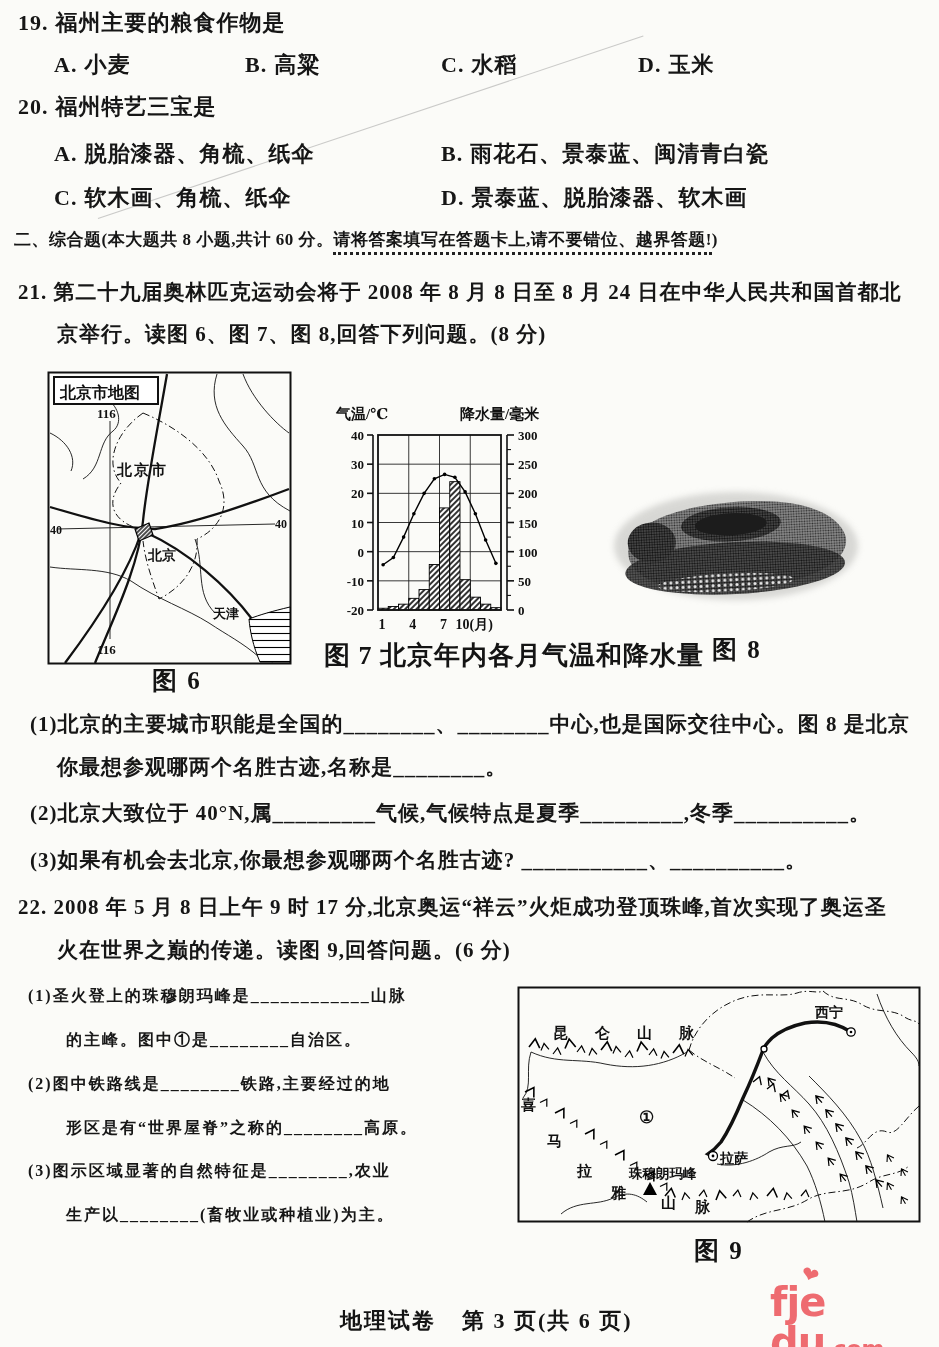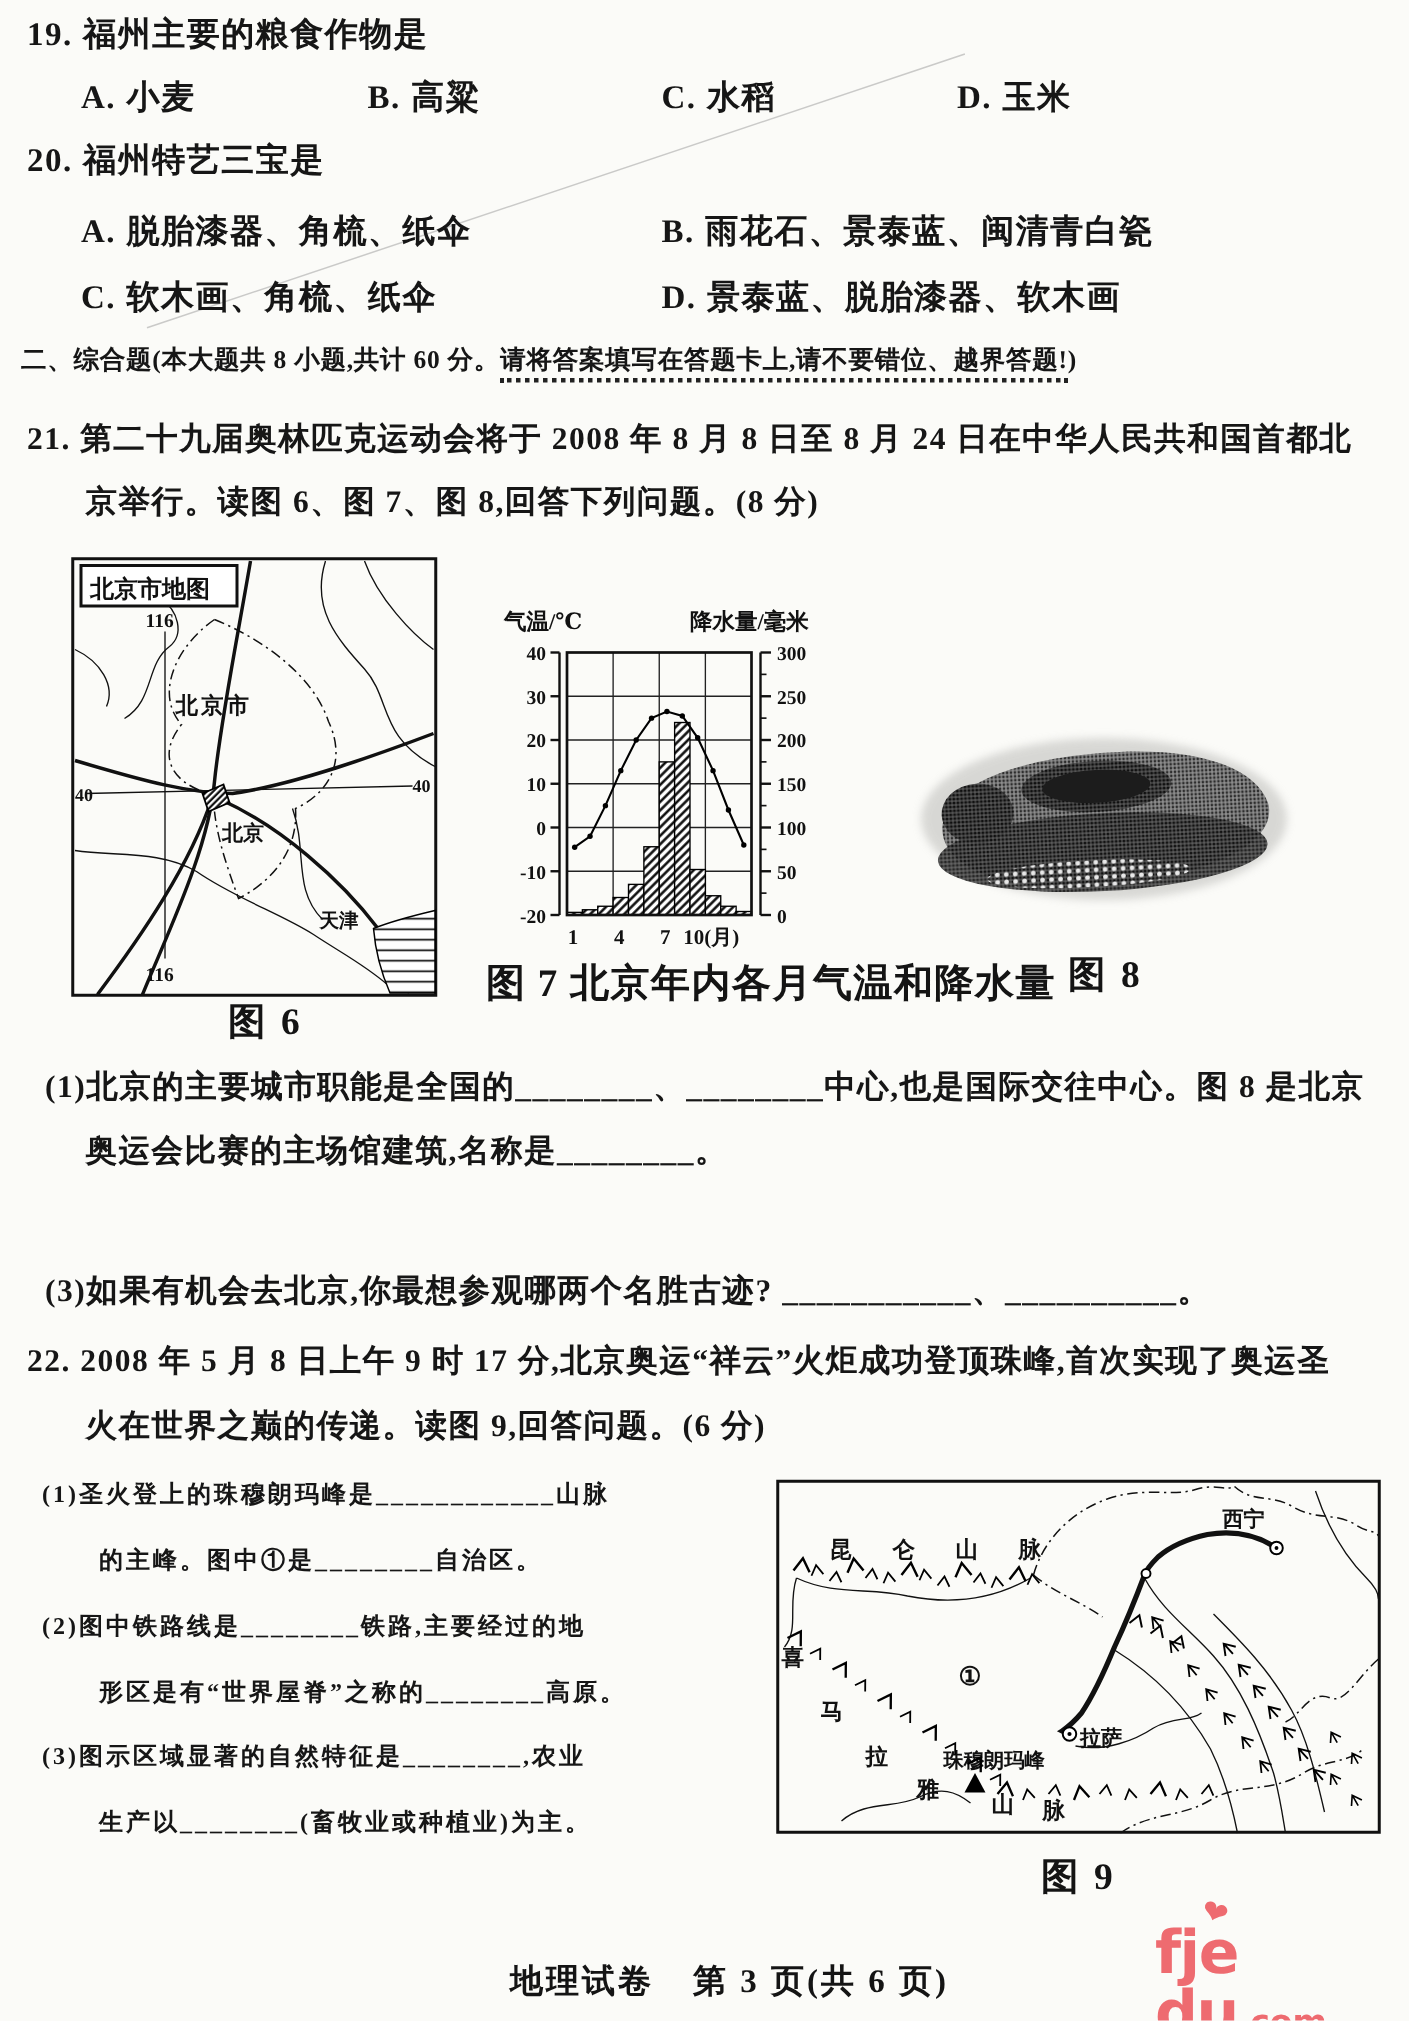--- a/index.html
+++ b/index.html
@@ -217,21 +217,22 @@
       <ellipse cx="122" cy="86" rx="110" ry="26" fill="url(#htd)" opacity="0.9"></ellipse>
       <ellipse cx="40" cy="56" rx="24" ry="20" fill="url(#htd)"></ellipse>
       <ellipse cx="120" cy="42" rx="50" ry="17" fill="url(#htd)"></ellipse>
       <ellipse cx="120" cy="42" rx="36" ry="11" fill="#1c1c1c"></ellipse>
       <ellipse cx="112" cy="100" rx="68" ry="9" fill="url(#dotsW)"></ellipse>
     </g>
   </svg>
   <div class="cap" style="left:712px;top:633px">图 8</div>
 
   <div class="t small" style="left:30px;top:710px">(1)北京的主要城市职能是全国的________、________中心,也是国际交往中心。图 8 是北京</div>
-  <div class="t small" style="left:57px;top:753px">奥运会比赛的主场馆建筑,名称是________。</div>
+  <div class="t small" style="left:57px;top:753px">你最想参观哪两个名胜古迹,名称是________。</div>
+  <div class="t small" style="left:30px;top:799px">(2)北京大致位于 40°N,属_________气候,气候特点是夏季_________,冬季__________。</div>
   <div class="t small" style="left:30px;top:846px">(3)如果有机会去北京,你最想参观哪两个名胜古迹? ___________、__________。</div>
 
   <div class="t small" style="left:18px;top:893px">22. 2008 年 5 月 8 日上午 9 时 17 分,北京奥运“祥云”火炬成功登顶珠峰,首次实现了奥运圣</div>
   <div class="t small" style="left:57px;top:936px">火在世界之巅的传递。读图 9,回答问题。(6 分)</div>
 
   <div class="t q22s" style="left:28px;top:986px">(1)圣火登上的珠穆朗玛峰是____________山脉</div>
   <div class="t q22s" style="left:66px;top:1030px">的主峰。图中①是________自治区。</div>
   <div class="t q22s" style="left:28px;top:1074px">(2)图中铁路线是________铁路,主要经过的地</div>
   <div class="t q22s" style="left:66px;top:1118px">形区是有“世界屋脊”之称的________高原。</div>
   <div class="t q22s" style="left:28px;top:1161px">(3)图示区域显著的自然特征是________,农业</div>

